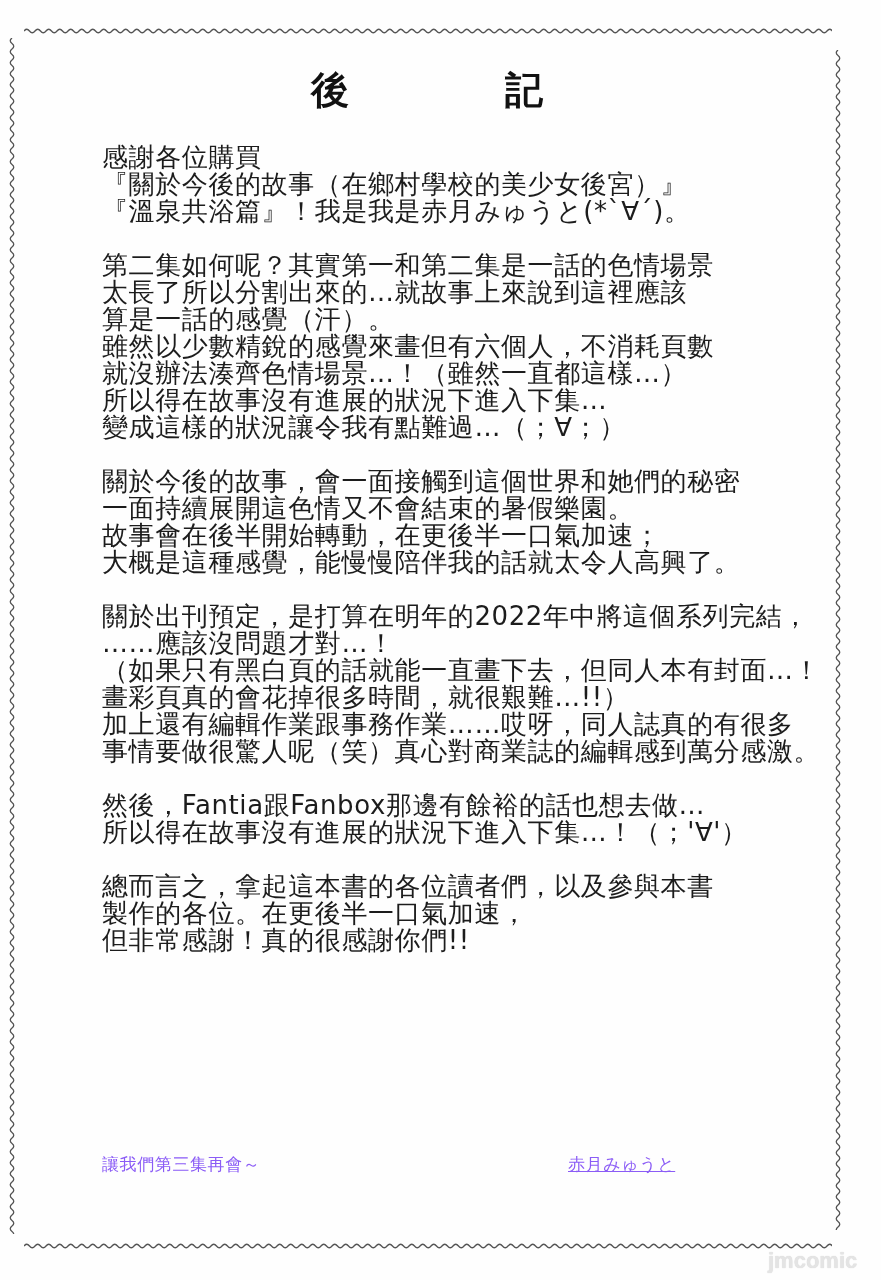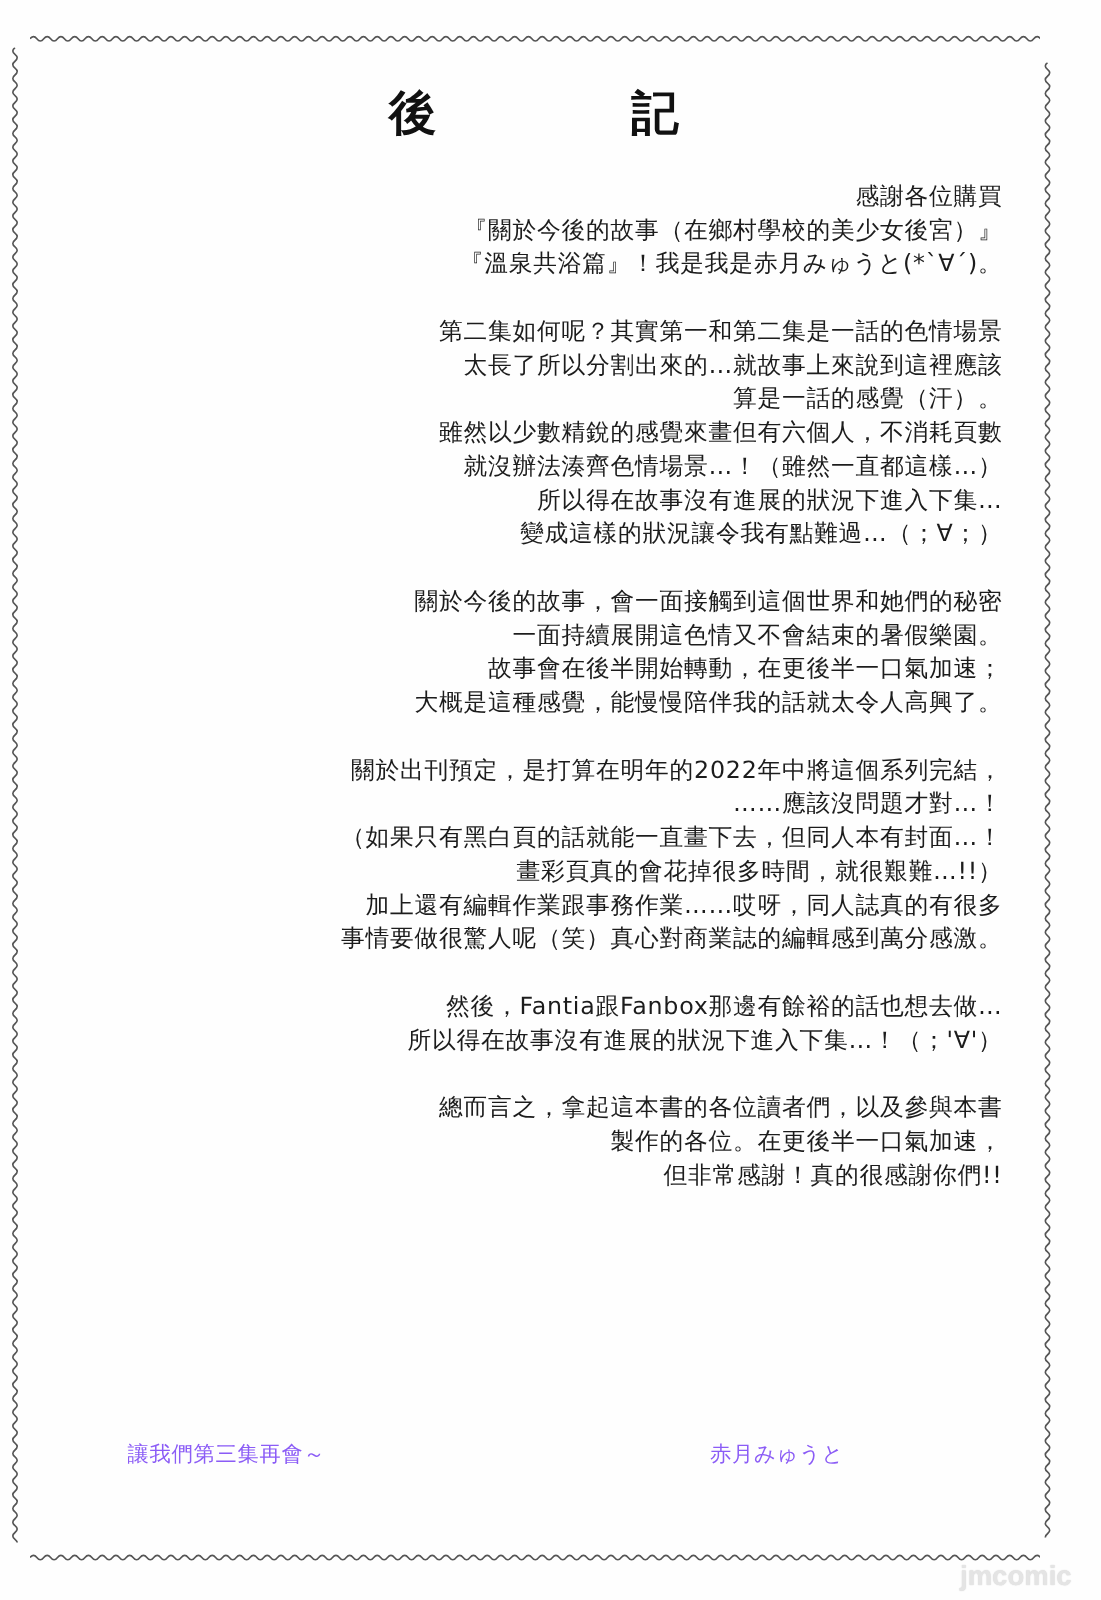--- a/index.html
+++ b/index.html
@@ -46,25 +46,24 @@
       color: #111;
     }
     .title-char.c1 { left: 311px; }
     .title-char.c2 { left: 505px; }
 
     .body-text {
       position: absolute;
       left: 102px;
       top: 144px;
       width: 700px;
-      font-size: 19px;
+      font-size: 26px;
       line-height: 27px;
       letter-spacing: 0.6px;
       color: #1c1c1c;
-      text-align: right;
     }
     .para {
       margin: 0 0 27px 0;
     }
     .line {
       display: block;
       white-space: nowrap;
       height: 27px;
     }
     .closing {
@@ -72,21 +71,21 @@
       top: 1150px;
       left: 102px;
       width: 620px;
       height: 28px;
       font-size: 17px;
       line-height: 28px;
       letter-spacing: 0.6px;
       color: #8b5cf6;
     }
     .closing .farewell { position: absolute; left: 0; top: 0; white-space: nowrap; }
-    .closing .signature { position: absolute; left: 466px; top: 0; white-space: nowrap; }
+    .closing .signature { position: absolute; left: 466px; top: 0; white-space: nowrap; text-decoration: underline; }
 
     .watermark {
       position: absolute;
       left: 768px;
       top: 1248px;
       font-family: Liberation Sans, sans-serif;
       font-size: 22px;
       font-weight: bold;
       color: #e4e4e4;
       letter-spacing: 0px;

